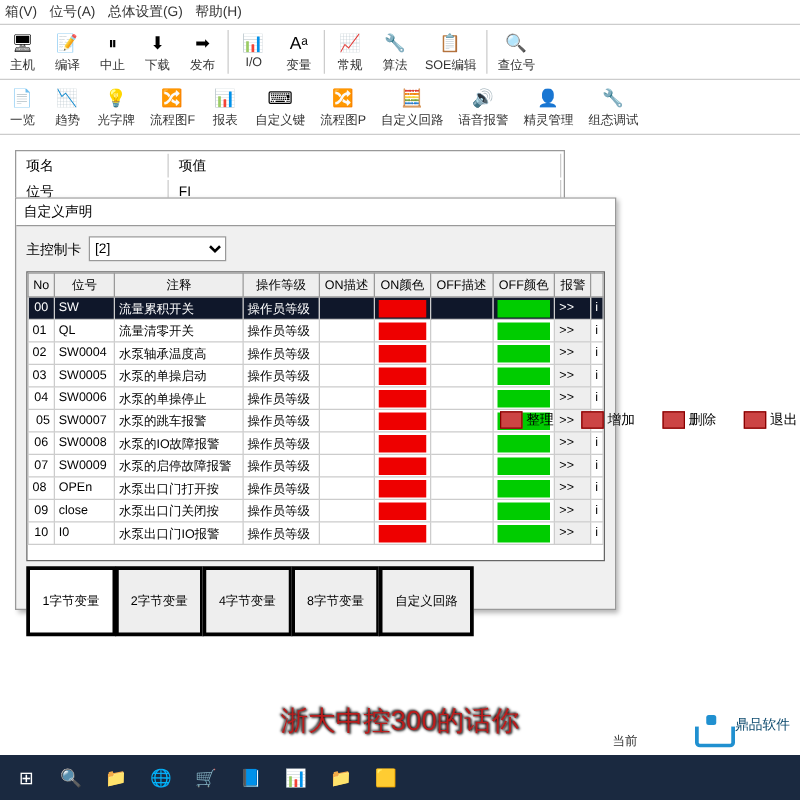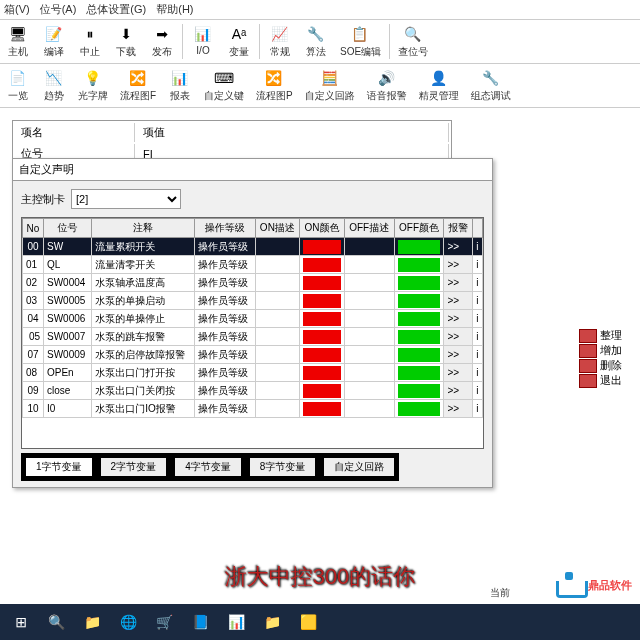--- a/index.html
+++ b/index.html
@@ -23,29 +23,29 @@
 .grid{border:1px solid #666;background:#fff;height:232px;overflow:auto}
 .grid table{width:100%;border-collapse:collapse}
 .grid th{background:#eee;border:1px solid #999;padding:2px 3px;font-weight:normal;font-size:10px;text-align:center}
 .grid td{border:1px solid #ccc;padding:1px 3px;font-size:10px;height:18px;text-align:left}
 .grid tr.sel td{background:#0f172a;color:#fff}
 .cbar{height:14px;width:100%}
 .red{background:#e00}
 .green{background:#0c0}
 .btn-sm{border:1px solid #999;background:#eee;padding:0 4px;font-size:9px;text-align:center}
 .tabs{display:flex;margin-top:4px}
-.tab{border:5px solid #000000;padding:2px 10px;background:#eee;font-size:10px;margin-right:-1px}
+.tab{border:3px solid #000000;padding:18px 10px;background:#eee;font-size:10px;margin-right:-1px}
 .tab.active{background:#fff}
-.side-btns{position:absolute;right:18px;top:328px;display:flex;flex-direction:column;gap:0}
+.side-btns{position:absolute;right:2px;top:328px;display:flex;flex-direction:row;gap:22px}
 .side-btn{display:flex;align-items:center;gap:3px;font-size:11px}
 .side-btn .ic{width:18px;height:14px;background:#c44;border:1px solid #800}
 .caption{position:absolute;bottom:48px;width:100%;text-align:center;font-size:22px;color:#b91c1c;text-shadow:1px 1px 2px #000,-1px -1px 2px #000;font-weight:500}
 .taskbar{position:absolute;bottom:0;left:0;width:640px;height:36px;background:#1a2940;display:flex;align-items:center;padding:0 4px;gap:2px}
 .taskbar .tbi{width:34px;height:30px;display:flex;align-items:center;justify-content:center;color:#fff;font-size:14px}
-.logo{position:absolute;right:8px;bottom:42px;display:flex;align-items:center;gap:6px;color:#ef4444;font-size:20px;font-weight:bold}
+.logo{position:absolute;right:8px;bottom:42px;display:flex;align-items:flex-start;gap:6px;color:#0c4a6e;font-size:20px;font-weight:normal}
 .logo .lic{width:26px;height:26px;position:relative}
 .logo .lic::before{content:"";position:absolute;top:0;left:9px;width:8px;height:8px;background:#2090d0;border-radius:2px}
 .logo .lic::after{content:"";position:absolute;bottom:0;left:0;width:26px;height:14px;border:3px solid #2090d0;border-top:none;border-radius:0 0 4px 4px}
 .status{position:absolute;bottom:40px;right:130px;font-size:10px;color:#333}
 </style>
 </head>
 <body>
 
 <div class="menubar">
   <span>箱(V)</span>
@@ -285,20 +285,36 @@
                 <div class="cbar red"></div>
               </td>
               <td></td>
               <td>
                 <div class="cbar green"></div>
               </td>
               <td class="btn-sm">&gt;&gt;</td>
               <td>i</td>
             </tr>
             <tr>
+              <td style="text-align:center">06</td>
+              <td>SW0008</td>
+              <td>水泵的IO故障报警</td>
+              <td>操作员等级</td>
+              <td></td>
+              <td>
+                <div class="cbar red"></div>
+              </td>
+              <td></td>
+              <td>
+                <div class="cbar green"></div>
+              </td>
+              <td class="btn-sm">&gt;&gt;</td>
+              <td>i</td>
+            </tr>
+            <tr>
               <td style="text-align:center">07</td>
               <td>SW0009</td>
               <td>水泵的启停故障报警</td>
               <td>操作员等级</td>
               <td></td>
               <td>
                 <div class="cbar red"></div>
               </td>
               <td></td>
               <td>

